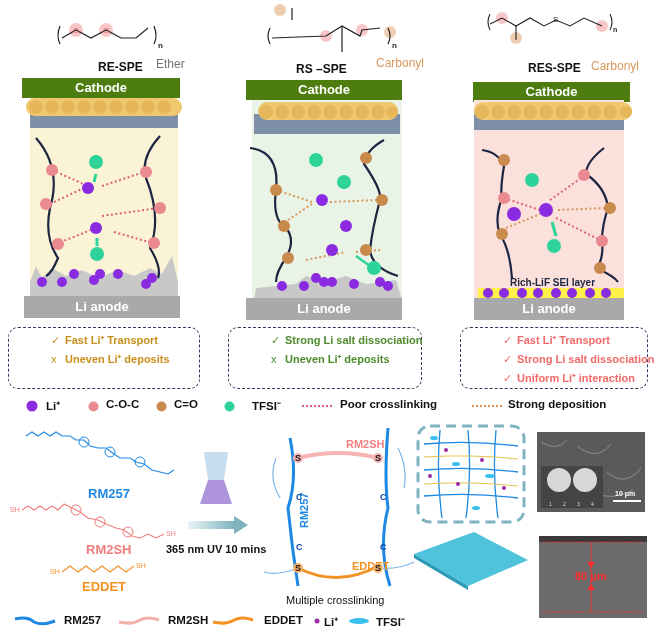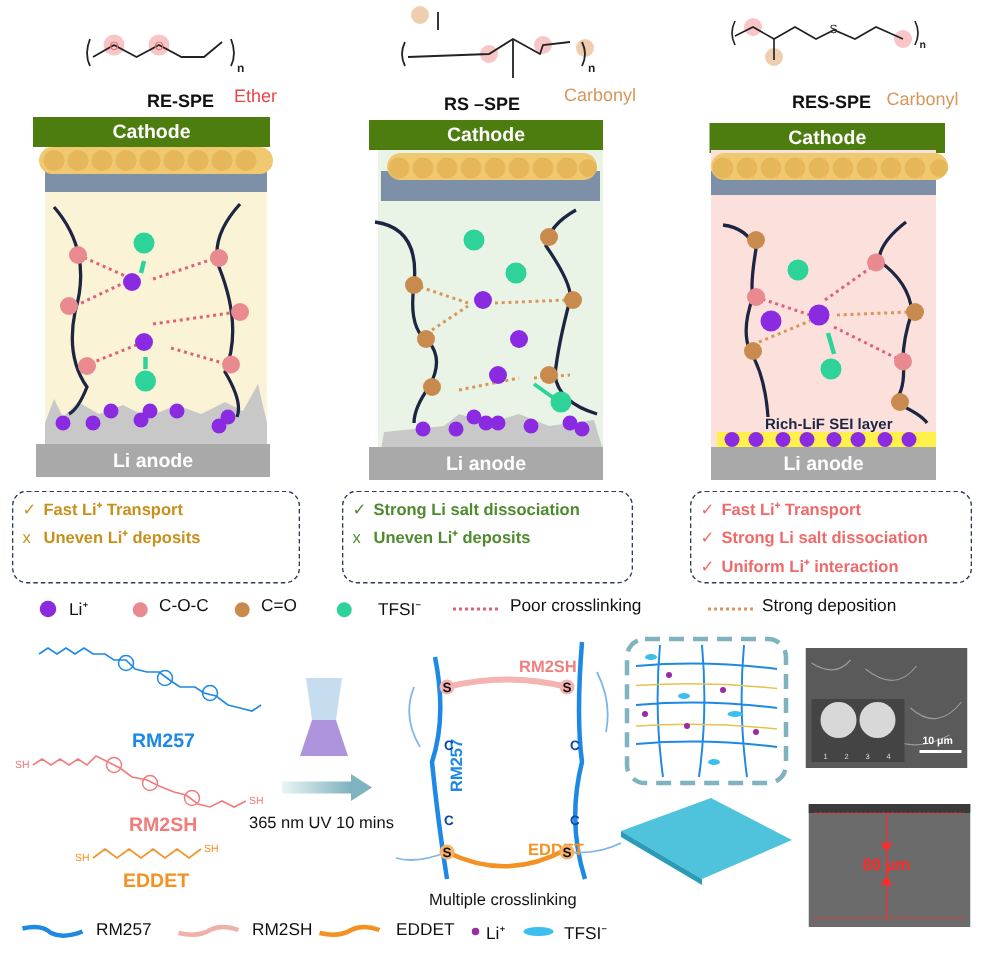--- a/index.html
+++ b/index.html
@@ -3,23 +3,23 @@
 <meta charset="utf-8">
 <style>
   html, body { margin:0; padding:0; background:#ffffff; }
   body { width:654px; height:640px; position:relative; overflow:hidden; font-family:"Liberation Sans", sans-serif; }
   .abs { position:absolute; }
   .title { font-weight:bold; font-size:12px; color:#111; }
   .tag { font-size:12px; }
   .bar { background:#4d7c0f; color:#fff; font-weight:bold; font-size:13px; text-align:center; line-height:20px; }
   .anode { background:#a9a9a9; color:#fff; font-weight:bold; font-size:13px; text-align:center; line-height:22px; }
   .prop-box { border:1.6px dashed #2f3b5c; border-radius:10px; box-sizing:border-box; padding:3px 6px; }
-  .prop { font-weight:bold; font-size:11px; line-height:19px; white-space:nowrap; }
+  .prop { font-weight:bold; font-size:11px; line-height:19px; white-space:nowrap;margin-left:36px; }
   .prop .mk { display:inline-block; width:14px; font-weight:normal; }
-  .legend-item { font-weight:normal; font-size:11.5px; color:#111; white-space:nowrap; }
+  .legend-item { font-weight:bold; font-size:11.5px; color:#111; white-space:nowrap; }
   .chem-label { font-weight:bold; font-size:13px; }
   svg text { font-family:"Liberation Sans", sans-serif; }
 </style>
 </head>
 <body>
 
 <svg class="abs" style="left:40px;top:14px" width="140" height="40" viewBox="0 0 140 40">
   <circle cx="36" cy="16" r="7" fill="#f4a0a0" opacity="0.6"></circle>
   <circle cx="66" cy="16" r="7" fill="#f4a0a0" opacity="0.6"></circle>
   <path d="M22 24 L36 16 L51 24 L66 16 L81 24 L96 24 L108 14" stroke="#222" stroke-width="1.2" fill="none"></path>
@@ -45,21 +45,21 @@
   <circle cx="30" cy="32" r="6" fill="#e8b98e" opacity="0.7"></circle>
   <circle cx="116" cy="20" r="6" fill="#f4a0a0" opacity="0.6"></circle>
   <path d="M4 18 L16 12 L30 20 L44 12 L58 20 L70 14 L84 20 L98 12 L116 20" stroke="#222" stroke-width="1.1" fill="none"></path>
   <path d="M30 20 L30 34" stroke="#222" stroke-width="1.1" fill="none"></path>
   <text x="67" y="16" font-size="8" fill="#222">S</text>
   <path d="M4 8 Q0 16 4 24 M124 8 Q128 16 124 24" stroke="#222" stroke-width="1.1" fill="none"></path>
   <text x="127" y="26" font-size="7" font-weight="bold" fill="#222">n</text>
 </svg>
 
 <div class="abs title" style="left:98px;top:60px">RE-SPE</div>
-<div class="abs tag" style="left:156px;top:57px;color:#ef4444">Ether</div>
+<div class="abs tag" style="left:156px;top:57px;color:#737373">Ether</div>
 
 <div class="abs title" style="left:296px;top:62px">RS –SPE</div>
 <div class="abs tag" style="left:376px;top:56px;color:#d8975a">Carbonyl</div>
 
 <div class="abs title" style="left:528px;top:61px">RES-SPE</div>
 <div class="abs tag" style="left:591px;top:59px;color:#d8975a">Carbonyl</div>
 
 <div class="abs bar" style="left:22px;top:78px;width:158px">Cathode</div>
 <svg class="abs" style="left:22px;top:98px" width="160" height="200" viewBox="0 0 160 200">
   <rect x="8" y="0" width="148" height="200" fill="#fbf3d6"></rect>
@@ -310,21 +310,21 @@
 <svg class="abs" style="left:188px;top:516px" width="60" height="18" viewBox="0 0 60 18">
   <defs>
       <linearGradient id="ag" x1="0" x2="1">
         <stop offset="0" stop-color="#eaf4f6"></stop>
         <stop offset="1" stop-color="#7fb3bf"></stop>
       </linearGradient>
     </defs>
   <rect x="0" y="5" width="46" height="8" fill="url(#ag)"></rect>
     <path d="M46 0 L60 9 L46 18 Z" fill="#7fb3bf"></path>
 </svg>
-<div class="abs" style="left:166px;top:543px;font-weight:normal;font-size:11px;color:#111">365 nm UV 10 mins</div>
+<div class="abs" style="left:166px;top:543px;font-weight:bold;font-size:11px;color:#111">365 nm UV 10 mins</div>
 
 <svg class="abs" style="left:258px;top:418px" width="160" height="170" viewBox="0 0 160 170">
   <path d="M40 40 Q80 30 120 40" stroke="#f6b3b3" stroke-width="4" fill="none"></path>
   <path d="M40 150 Q80 170 120 148" stroke="#f39223" stroke-width="3" fill="none"></path>
   <path d="M32 20 Q40 60 30 90 Q34 130 40 168" stroke="#1e88e5" stroke-width="3" fill="none"></path>
   <path d="M130 10 Q126 60 130 90 Q120 130 132 168" stroke="#1e88e5" stroke-width="3" fill="none"></path>
   <path d="M18 40 Q10 60 22 80 M140 30 Q150 50 146 70 M6 154 Q20 158 40 150 M120 150 Q140 152 156 144" stroke="#7fb6ea" stroke-width="1.2" fill="none"></path>
   <text x="88" y="30" font-size="11" font-weight="bold" fill="#f08080">RM2SH</text>
   <text x="94" y="152" font-size="11" font-weight="bold" fill="#f39223">EDDET</text>
   <text x="50" y="110" font-size="11" font-weight="bold" fill="#1e88e5" transform="rotate(-90 50 110)">RM257</text>

